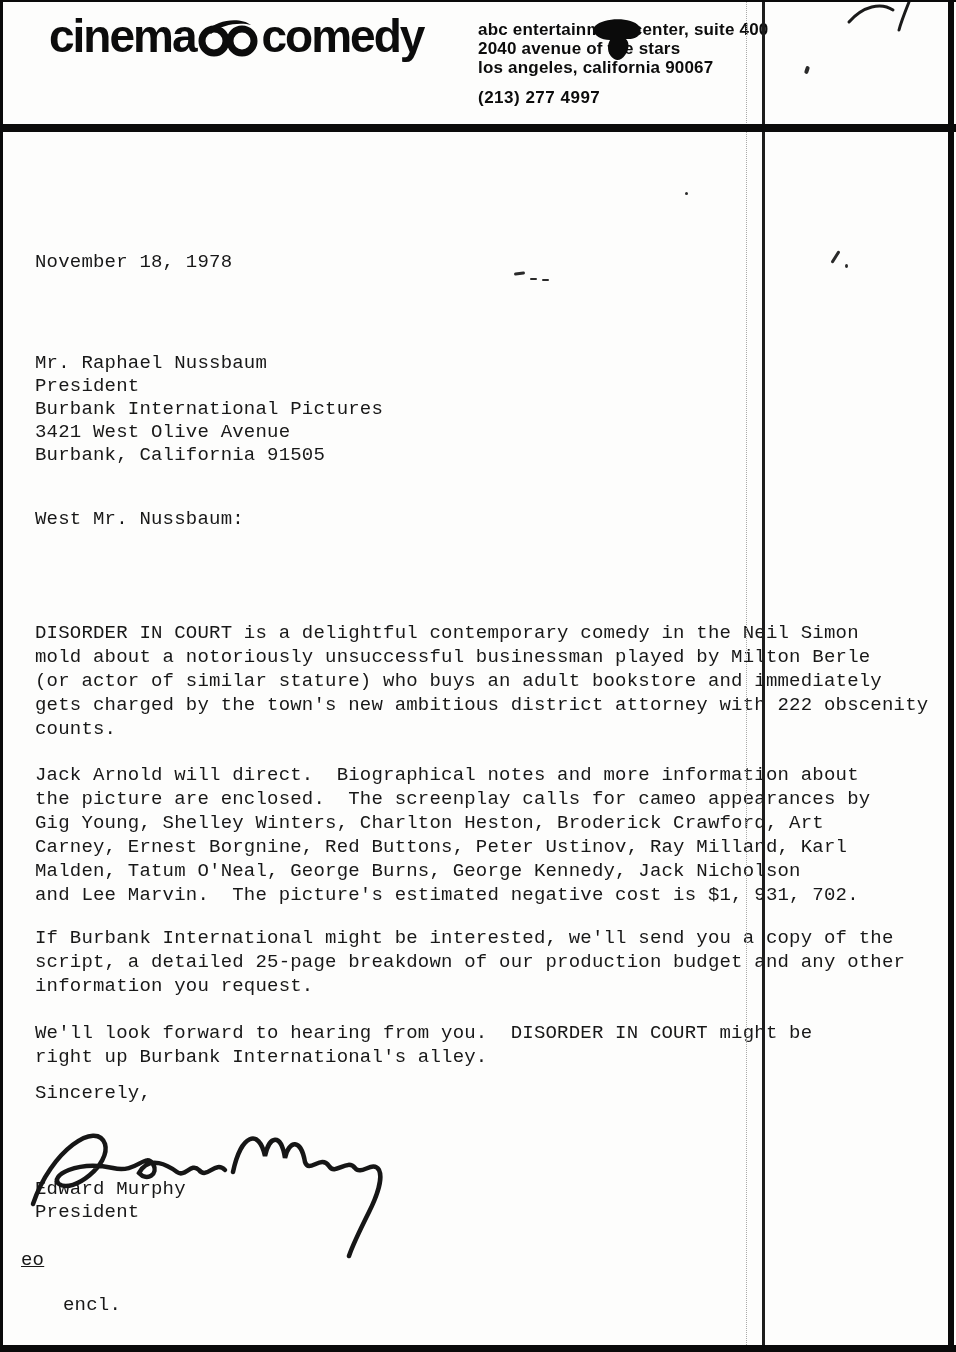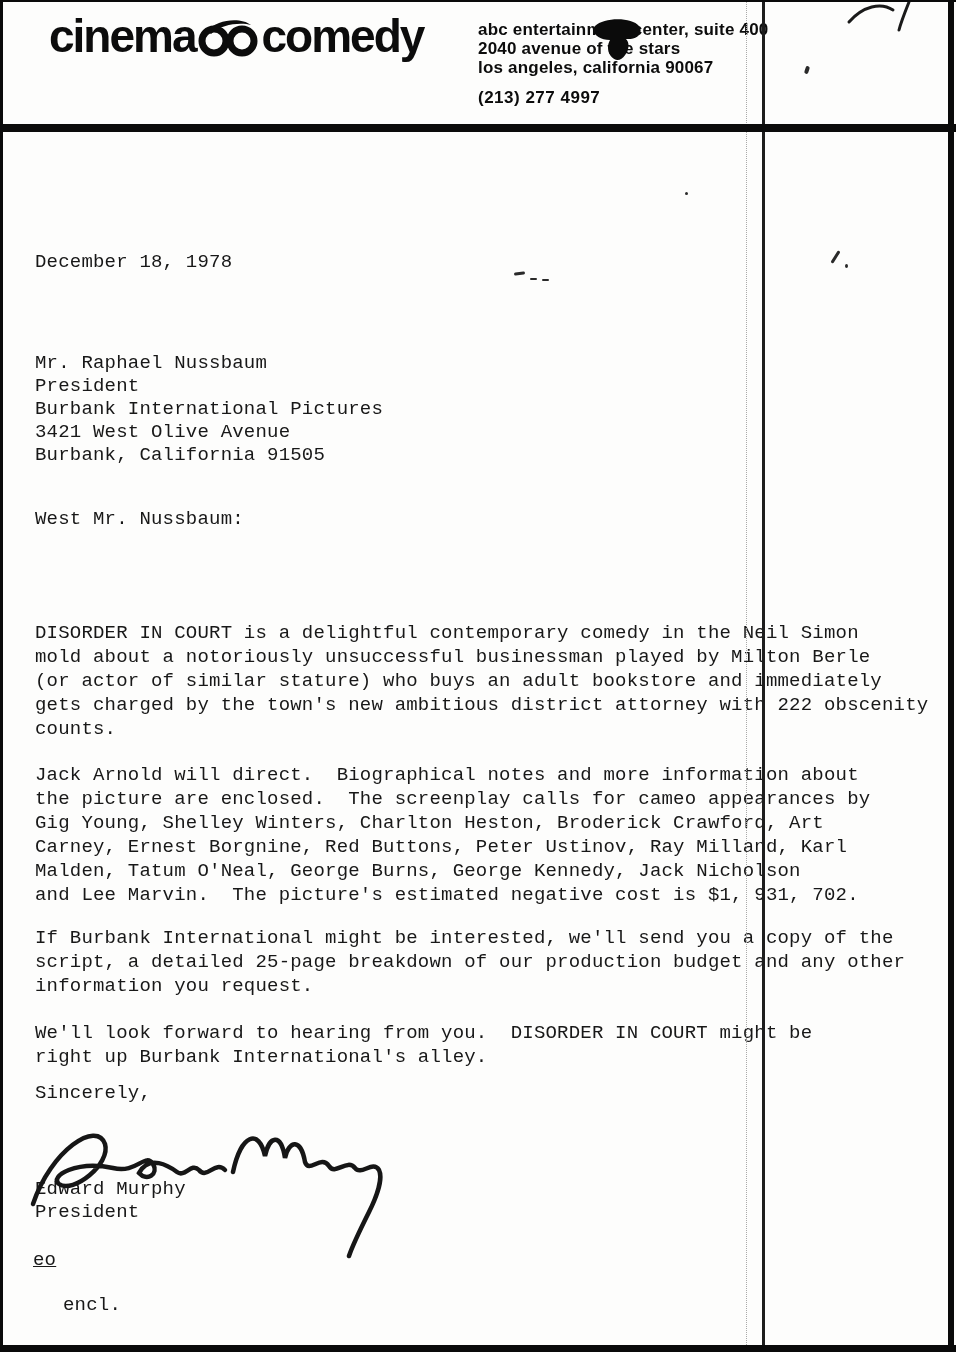--- a/index.html
+++ b/index.html
@@ -81,21 +81,21 @@
   </div>
 
   <div class="abs ink smudge1"></div>
   <div class="abs ink smudge2"></div>
   <div class="abs ink smudge3"></div>
   <div class="abs ink slashmark"></div>
   <div class="abs ink slashdot"></div>
   <div class="abs ink commadot"></div>
   <div class="abs ink middot"></div>
 
-  <div class="abs tw" style="left:35px;top:250px;">December 18, 1978</div>
+  <div class="abs tw" style="left:35px;top:250px;">November 18, 1978</div>
 
   <div class="abs tw tw-tight" style="left:35px;top:352px;">Mr. Raphael Nussbaum
 President
 Burbank International Pictures
 3421 West Olive Avenue
 Burbank, California 91505</div>
 
   <div class="abs tw" style="left:35px;top:507px;">West Mr. Nussbaum:</div>
 
   <div class="abs tw" style="left:35px;top:621px;width:910px;">DISORDER IN COURT is a delightful contemporary comedy in the Neil Simon
@@ -120,16 +120,16 @@
   <div class="abs" style="left:25px;top:1112px;z-index:2;">
     <svg width="390" height="150" viewBox="0 0 390 150">
       <path d="M8,92 C26,38 72,8 80,32 C86,52 48,82 34,72 C24,64 52,48 88,56 C112,62 120,40 128,52 C134,62 122,70 114,61 C124,42 144,54 152,60 C160,66 166,50 174,58 C182,68 190,48 200,58" fill="none" stroke="#161616" stroke-width="4.5" stroke-linecap="round"></path>
       <path d="M208,60 C216,22 234,16 240,44 C244,24 256,20 260,46 C264,28 276,26 280,50 C284,62 296,42 304,54 C310,64 322,46 330,56 C336,64 348,48 354,58 C358,66 352,84 344,100 C337,114 328,132 324,144" fill="none" stroke="#161616" stroke-width="4.5" stroke-linecap="round"></path>
     </svg>
   </div>
 
   <div class="abs tw tw-tight" style="left:35px;top:1178px;">Edward Murphy</div>
   <div class="abs tw tw-tight" style="left:35px;top:1201px;">President</div>
 
-  <div class="abs tw" style="left:33px;top:1248px;text-decoration:underline;">eo</div>
+  <div class="abs tw" style="left:21px;top:1248px;text-decoration:underline;">eo</div>
   <div class="abs tw" style="left:35px;top:1293px;margin-left:28px;">encl.</div>
 
 </div>
 
 </body></html>

